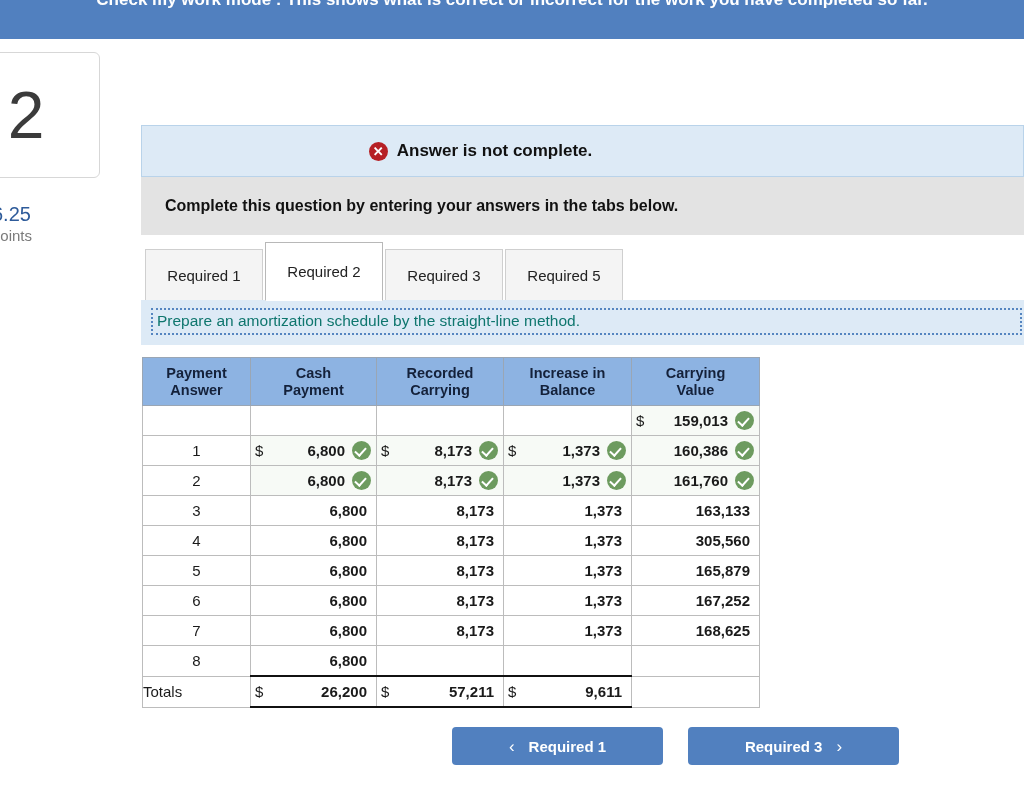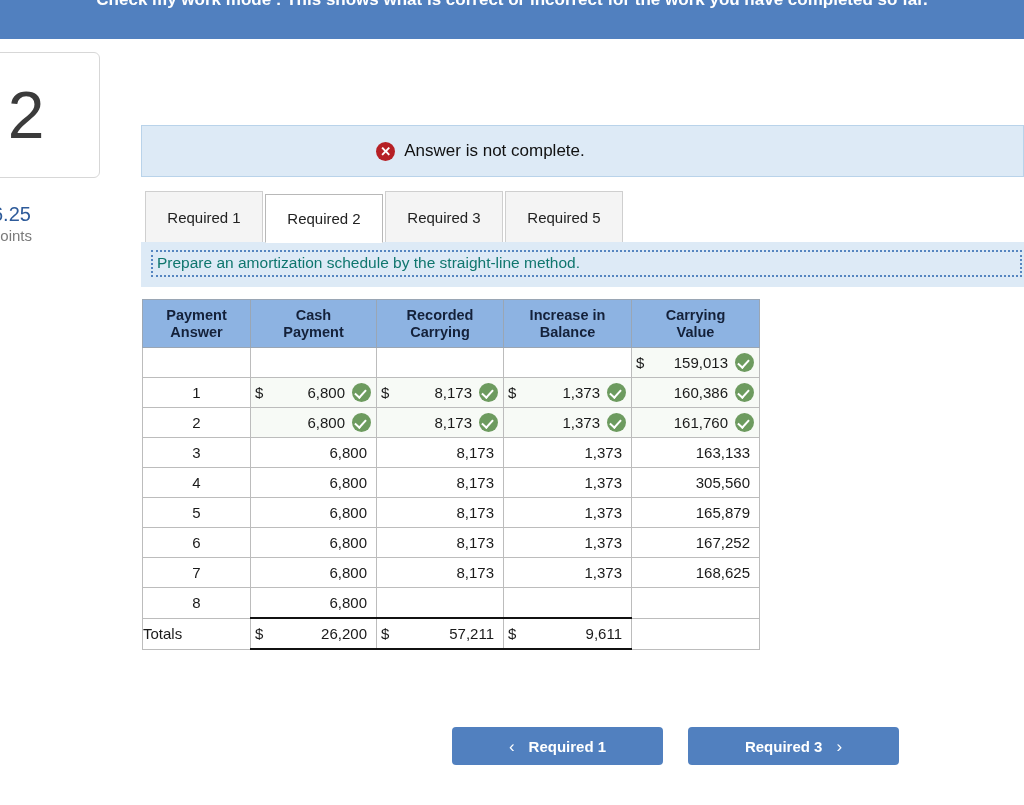--- a/index.html
+++ b/index.html
@@ -109,21 +109,21 @@
     background: #b62025;
     color: #ffffff;
     font-size: 13px;
     font-weight: bold;
     line-height: 19px;
     text-align: center;
     flex: none;
   }
   .status-text {
     font-size: 17px;
-    font-weight: normal;
+    font-weight: bold;
     color: #111111;
   }
 
   .instruction-bar {
     width: 883px;
     height: 58px;
     background: #e3e3e3;
     box-sizing: border-box;
     display: flex;
     align-items: center;
@@ -154,21 +154,21 @@
     justify-content: center;
     font-size: 15px;
     color: #222222;
     margin-right: 2px;
     padding: 0 16px;
   }
   .tab.active {
     background: #ffffff;
     border-color: #b8b8b8;
     border-bottom-color: #ffffff;
-    height: 49px;
+    height: 59px;
     font-weight: normal;
     position: relative;
     z-index: 3;
   }
 
   .question-text {
     width: 883px;
     box-sizing: border-box;
     background: #ddeaf6;
     padding: 8px 2px 10px 10px;
@@ -236,20 +236,21 @@
     font-size: 15px;
     width: 11px;
     flex: none;
     text-align: left;
   }
   .amount {
     flex: 1 1 auto;
     text-align: right;
     padding-right: 4px;
     white-space: nowrap;
+    font-weight: bold;
   }
   .chk {
     flex: none;
     width: 19px;
     height: 19px;
     border-radius: 50%;
     background: #6d9b5f;
     margin-left: 3px;
     position: relative;
   }
@@ -336,20 +337,23 @@
 
 <div class="main">
 
   <div class="status-bar">
     <div class="status-inner">
       <div class="x-badge">✕</div>
       <div class="status-text">Answer is not complete.</div>
     </div>
   </div>
 
+  <div class="instruction-bar">
+    <span>Complete this question by entering your answers in the tabs below.</span>
+  </div>
 
   <div class="tabs">
     <div class="tab">Required 1</div>
     <div class="tab active">Required 2</div>
     <div class="tab">Required 3</div>
     <div class="tab">Required 5</div>
   </div>
 
   <div class="question-text">
     <span class="dotted">Prepare an amortization schedule by the straight-line method.</span>

